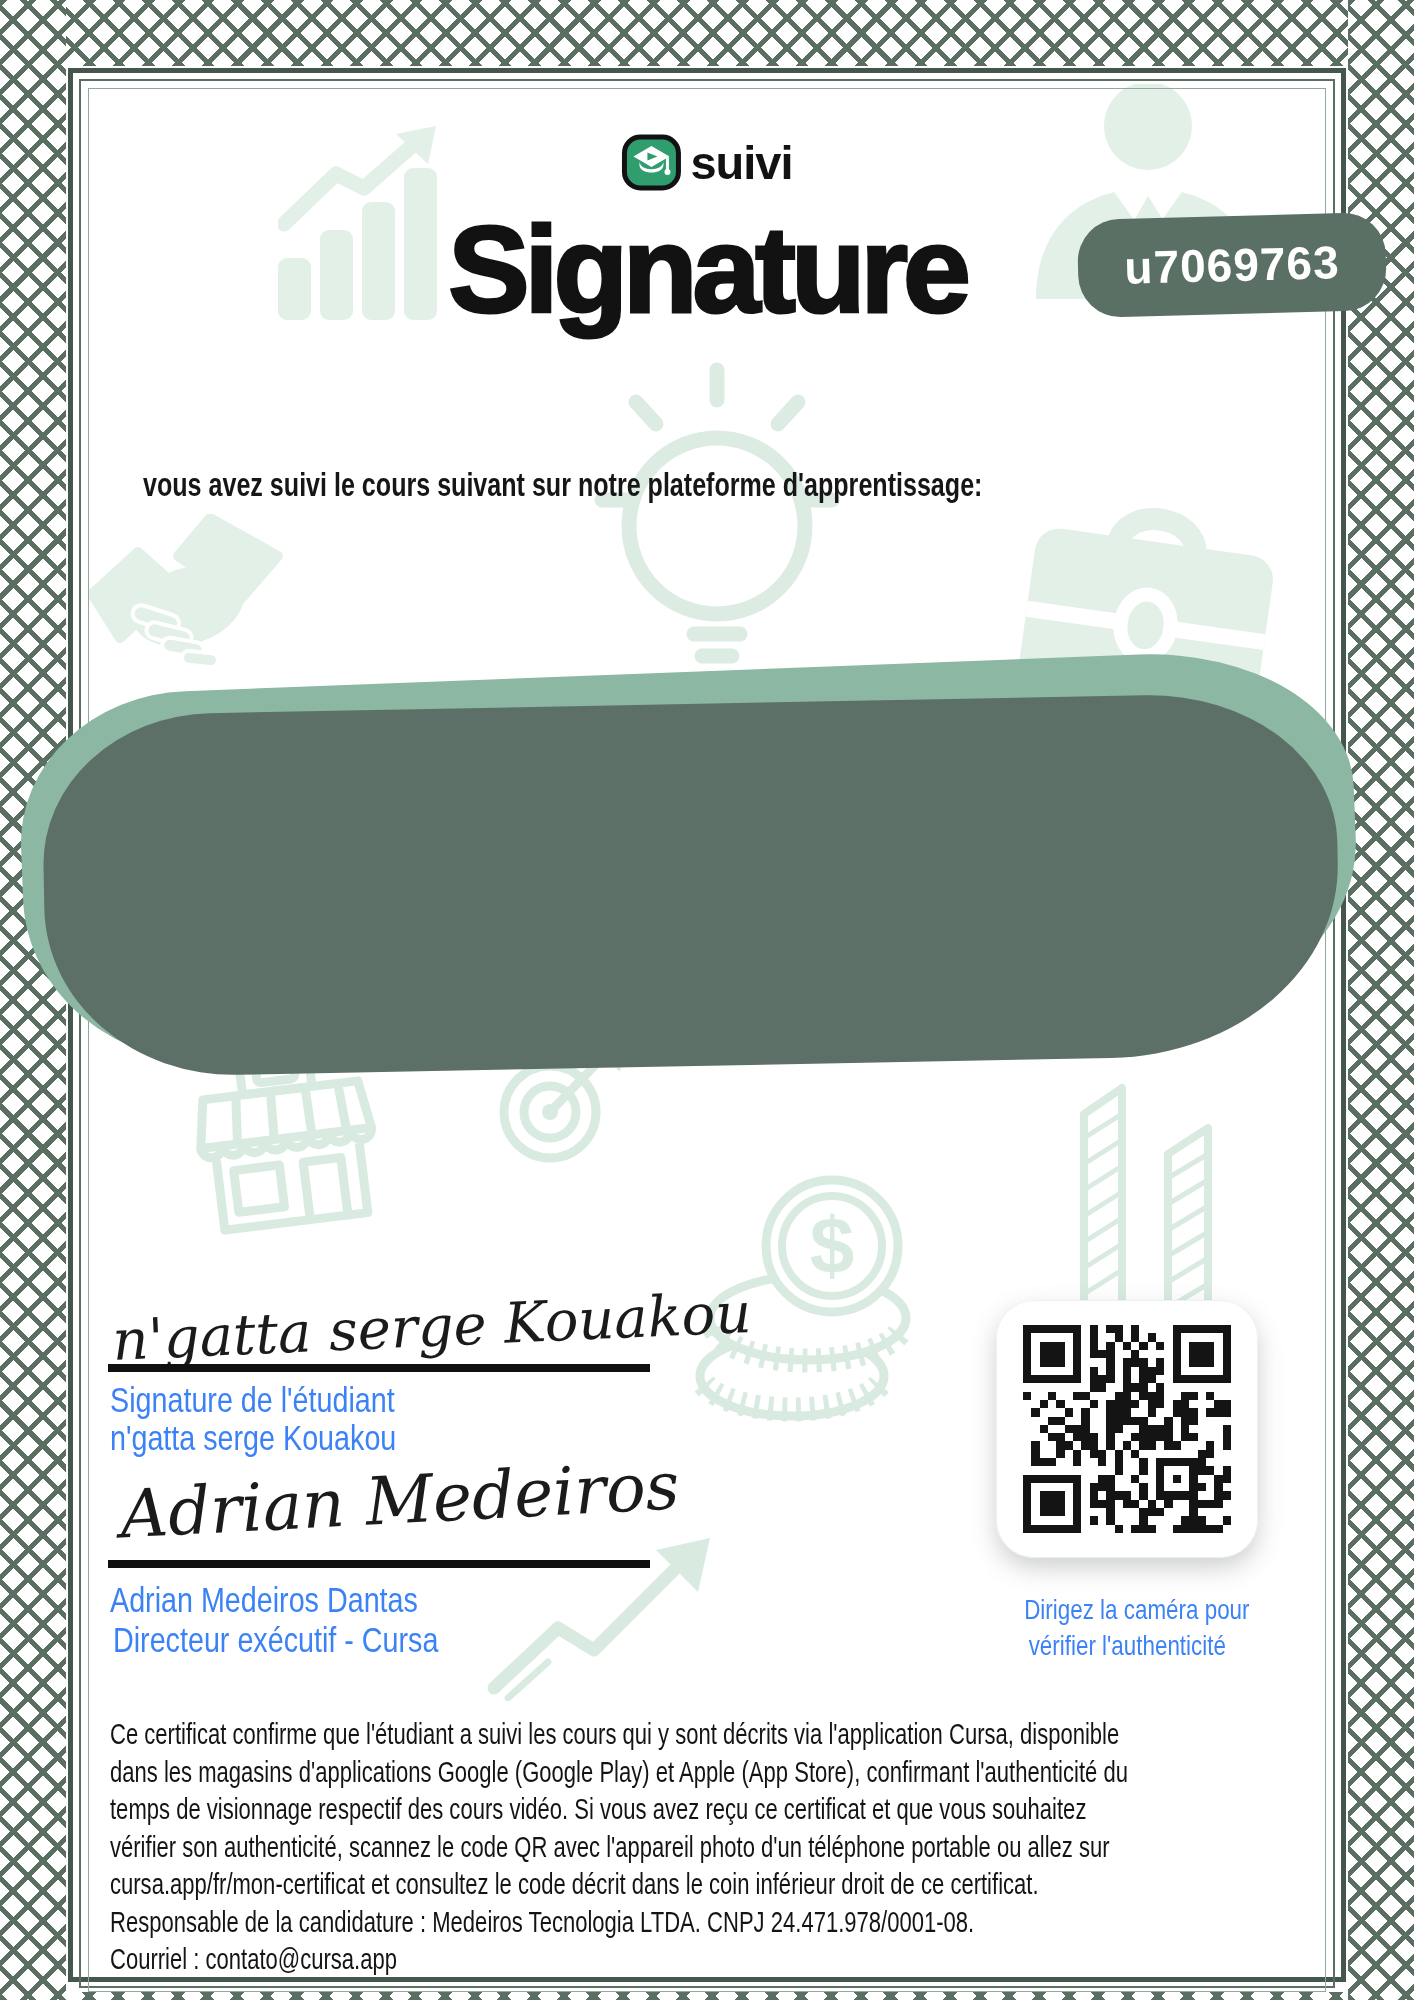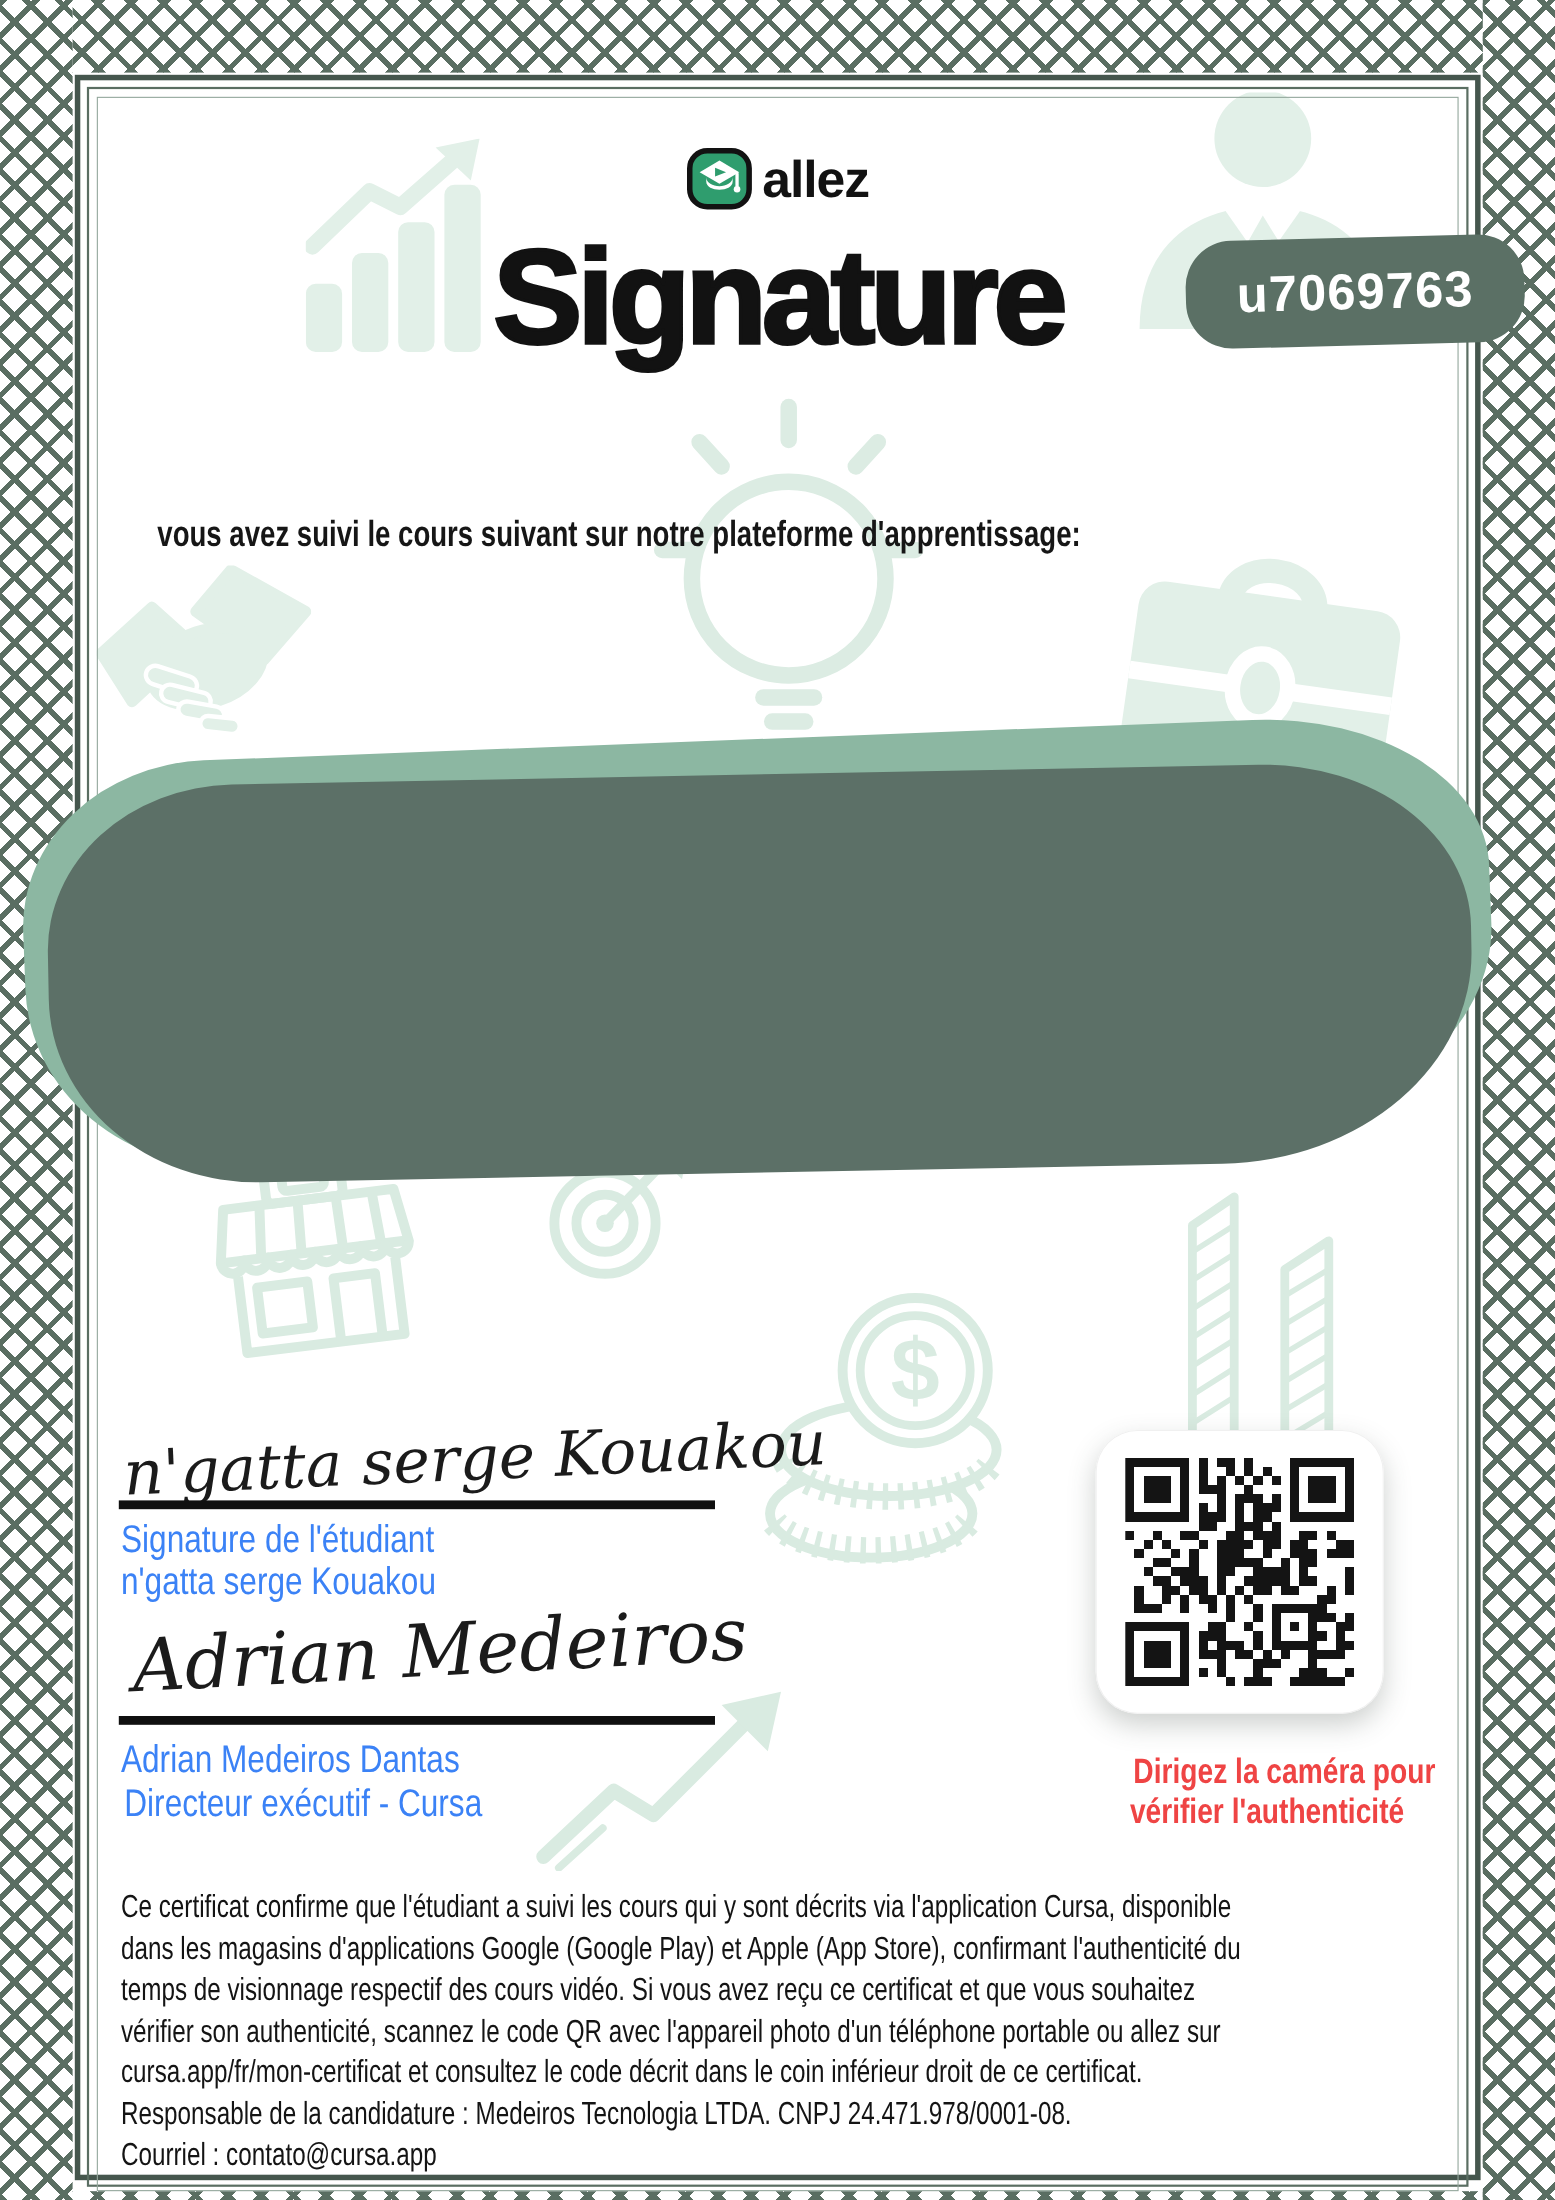--- a/index.html
+++ b/index.html
@@ -49,21 +49,21 @@
   .script{font-family:"DejaVu Serif",serif;font-style:italic;color:#1b1b1b;}
   .script1{left:112px;top:1294px;font-size:56px;transform:rotate(-2.5deg);}
   .script2{left:120px;top:1462px;font-size:66px;transform:rotate(-3deg);}
   .sigline{position:absolute;z-index:6;left:108px;width:542px;height:8px;background:#101010;}
   .siglab{font-size:35px;color:#3b82f6;}
   
   .qr-card{left:996px;top:1300px;width:262px;height:258px;background:#fff;border-radius:38px;
            box-shadow:0 10px 24px rgba(60,70,65,.25), inset 0 0 0 1px #f0f0f0;z-index:6;
            display:flex;align-items:center;justify-content:center;}
   .qr-caption{left:996px;top:1592px;width:262px;text-align:center;z-index:6;
-              color:#ef4444;font-weight:bold;font-size:32px;line-height:36px;}
+              color:#3b82f6;font-weight:normal;font-size:28px;line-height:36px;}
   
   .footer{left:110px;top:1716px;font-size:29px;line-height:37.5px;color:#141414;z-index:6;}
   .footer .cond div{white-space:nowrap;}
 </style>
 </head>
 <body>
 
 <div class="cert">
 
   <div class="pat pat-top"></div>
@@ -183,21 +183,21 @@
 
   <div class="abs logo">
     <svg width="60" height="57" viewBox="0 0 60 57">
       <rect x="3" y="3" width="54" height="51" rx="16" fill="#2f9d6e" stroke="#121212" stroke-width="5"></rect>
       <path d="M30 12 L48 22.5 L30 33 L12 22.5 Z" fill="#ffffff"></path>
       <path d="M26 18.5 L36 22.5 L26 26.5 Z" fill="#2f9d6e"></path>
       <path d="M18 27 C18 38 42 38 42 27 L42 31 C42 41 18 41 18 31 Z" fill="#ffffff"></path>
       <path d="M46 24 V35" stroke="#ffffff" stroke-width="3" stroke-linecap="round"></path>
       <circle cx="46" cy="38" r="3" fill="#ffffff"></circle>
     </svg>
-    <span class="logo-word">allez</span>
+    <span class="logo-word">suivi</span>
   </div>
 
   <div class="abs title">Signature</div>
 
   <div class="abs id-badge">
     <span>u7069763</span>
   </div>
 
   <div class="abs intro2">
     <span class="cond" style="transform:scaleX(.76)">vous avez suivi le cours suivant sur notre plateforme d'apprentissage:</span>

